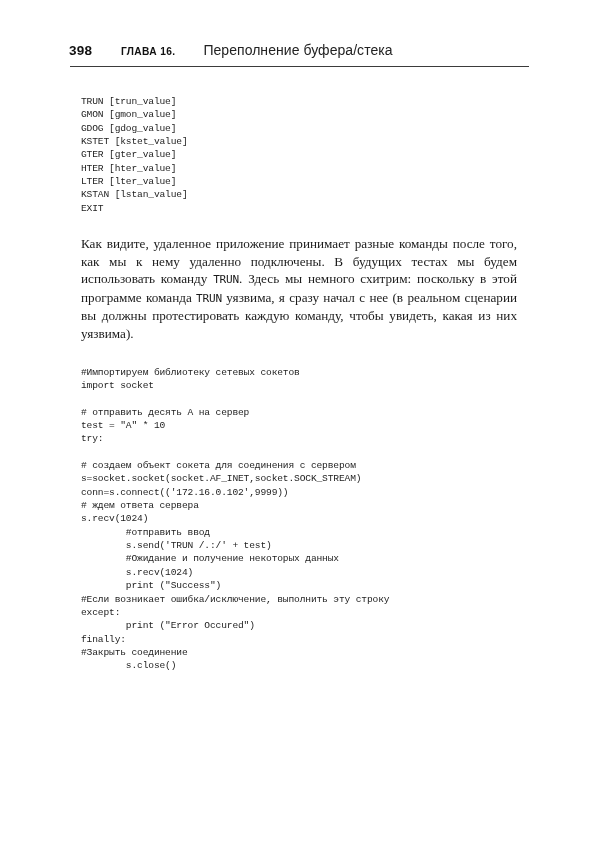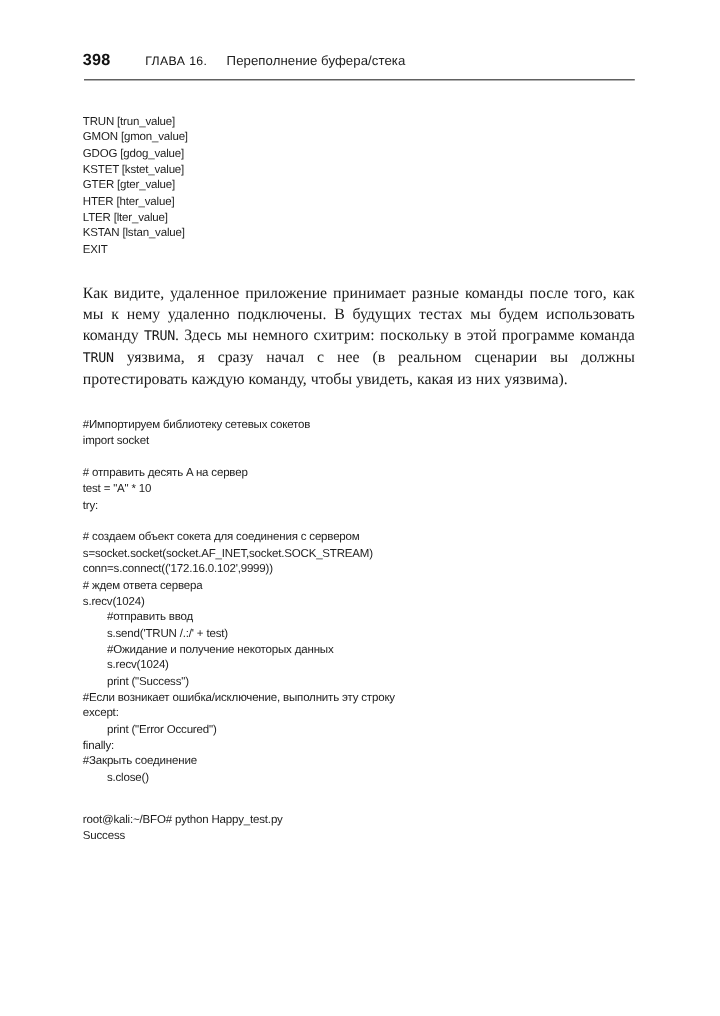--- a/index.html
+++ b/index.html
@@ -43,64 +43,65 @@
     font-family: "Liberation Sans", "DejaVu Sans", sans-serif;
     font-weight: bold;
     font-size: 13.5px;
     color: #111111;
     letter-spacing: 0.2px;
     width: 52px;
     flex: 0 0 52px;
   }
   .header .chapter-label {
     font-family: "Liberation Sans", "DejaVu Sans", sans-serif;
-    font-weight: normal;
+    font-weight: bold;
     font-size: 10.2px;
     color: #111111;
     letter-spacing: 0.35px;
     flex: 0 0 auto;
-    padding-right: 16px;
+    padding-right: 28px;
   }
   .header .chapter-title {
     font-family: "Liberation Sans", "DejaVu Sans", sans-serif;
     font-weight: normal;
-    font-size: 11px;
+    font-size: 14px;
     color: #222222;
     letter-spacing: 0.05px;
   }
   .header-rule {
     margin-top: 4px;
     border: 0;
     border-top: 1.6px solid #3b3b3b;
     width: 459px;
     height: 0;
     padding: 0;
   }
 
   
   .code-block {
-    font-family: Liberation Sans, sans-serif;
+    font-family: Liberation Mono, monospace;
     font-size: 9.6px;
     line-height: 13.35px;
     color: #1d1d1d;
     white-space: pre;
     letter-spacing: -0.15px;
+    margin-left: 12px;
   }
 
   #code-commands { margin-top: 28px; }
   #code-python   { margin-top: 23px; }
   #code-terminal { margin-top: 22px; }
 
   
   .para {
     font-size: 13.2px;
     line-height: 17.6px;
     text-align: justify;
     color: #1b1b1b;
-    margin: 0;
+    margin: 12px;
     hyphens: manual;
   }
   #para-intro     { margin-top: 20px; }
   #para-poc       { margin-top: 17px; }
   #para-result    { margin-top: 22px; }
 
   .mono-inline {
     font-family: "DejaVu Sans Mono", "Liberation Mono", monospace;
     font-size: 11.1px;
     letter-spacing: -0.2px;
@@ -152,17 +153,15 @@
         s.recv(1024)
         print ("Success")
 #Если возникает ошибка/исключение, выполнить эту строку
 except:
         print ("Error Occured")
 finally:
 #Закрыть соединение
         s.close()</pre>
 
 
-    <pre class="code-block" id="code-terminal">root@kali:~/BFO# python Happy_test.py
-Success</pre>
 
   </div>
 </div>
 
 </body></html>

